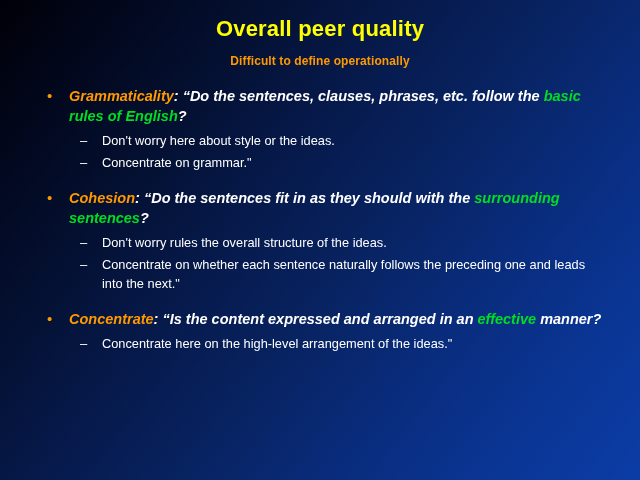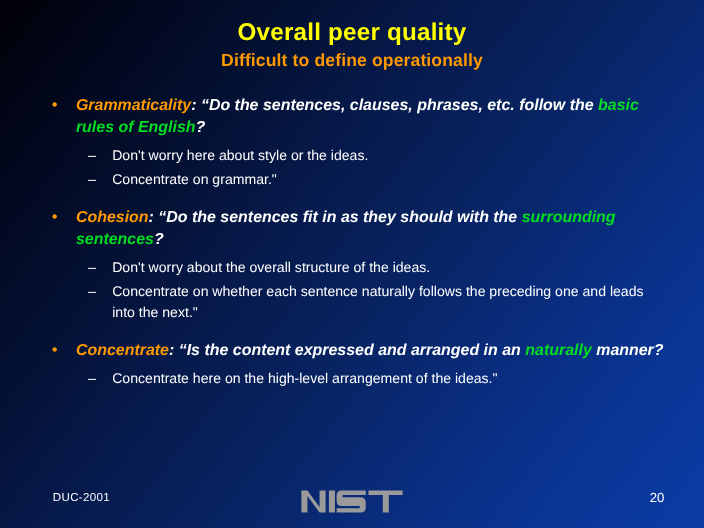--- a/index.html
+++ b/index.html
@@ -37,25 +37,25 @@
     text-align: center;
   }
   #slide-title {
     font-size: 22px;
     font-weight: bold;
     color: #ffff00;
     line-height: 22px;
     letter-spacing: 0.2px;
   }
   #slide-subtitle {
-    font-size: 16px;
+    font-size: 12px;
     font-weight: bold;
     color: #ff9900;
     line-height: 20px;
-    margin-top: 6px;
+    margin-top: 11px;
     letter-spacing: 0.1px;
   }
 
   
   #body-content {
     position: absolute;
     top: 86px;
     left: 44px;
     width: 560px;
   }
@@ -175,58 +175,38 @@
     </div>
 
     <div class="bullet-group">
       <div class="l1-row">
         <span class="l1-marker">•</span>
         <div class="l1-text"><span class="kw-orange">Cohesion</span><span>:   “Do the sentences fit in as they should with the </span><span class="kw-green">surrounding sentences</span><span>?</span></div>
       </div>
       <div class="l2-list">
         <div class="l2-row">
           <span class="l2-marker">–</span>
-          <span class="l2-text">Don't worry about the overall structure of the ideas.</span>
+          <span class="l2-text">Don't worry rules the overall structure of the ideas.</span>
         </div>
         <div class="l2-row">
           <span class="l2-marker">–</span>
           <span class="l2-text">Concentrate on whether each sentence naturally follows the preceding one and leads into the next."</span>
         </div>
       </div>
     </div>
 
     <div class="bullet-group last">
       <div class="l1-row">
         <span class="l1-marker">•</span>
-        <div class="l1-text"><span class="kw-orange">Concentrate</span><span>:   “Is the content expressed and arranged in an </span><span class="kw-green">naturally</span><span> manner?</span></div>
+        <div class="l1-text"><span class="kw-orange">Concentrate</span><span>:   “Is the content expressed and arranged in an </span><span class="kw-green">effective</span><span> manner?</span></div>
       </div>
       <div class="l2-list">
         <div class="l2-row">
           <span class="l2-marker">–</span>
           <span class="l2-text">Concentrate here on the high-level arrangement of the ideas."</span>
         </div>
       </div>
     </div>
 
   </div>
 
-  <div id="footer">
-    <div id="footer-left">DUC-2001</div>
-
-    <div id="nist-logo" aria-label="NIST">
-      <svg width="96" height="28" viewBox="0 0 192 56" xmlns="http://www.w3.org/2000/svg">
-        <g fill="#9a9a9a">
-
-          <path d="M4 8 h11 l22 30 V8 h11 v40 H37 L15 18 v30 H4 Z"></path>
-
-          <path d="M54 8 h11 v40 H54 Z"></path>
-
-          <path d="M121 8 H77 q-9 0 -9 10 v8 q0 10 9 10 h33 v4 H68 v8 h44 q9 0 9 -10 v-8 q0 -10 -9 -10 H79 v-4 h42 Z"></path>
-
-          <path d="M126 8 h62 v8 h-25 v32 h-11 V16 h-26 Z"></path>
-        </g>
-      </svg>
-    </div>
-
-    <div id="footer-right">20</div>
-  </div>
 
 </div>
 
 </body></html>

